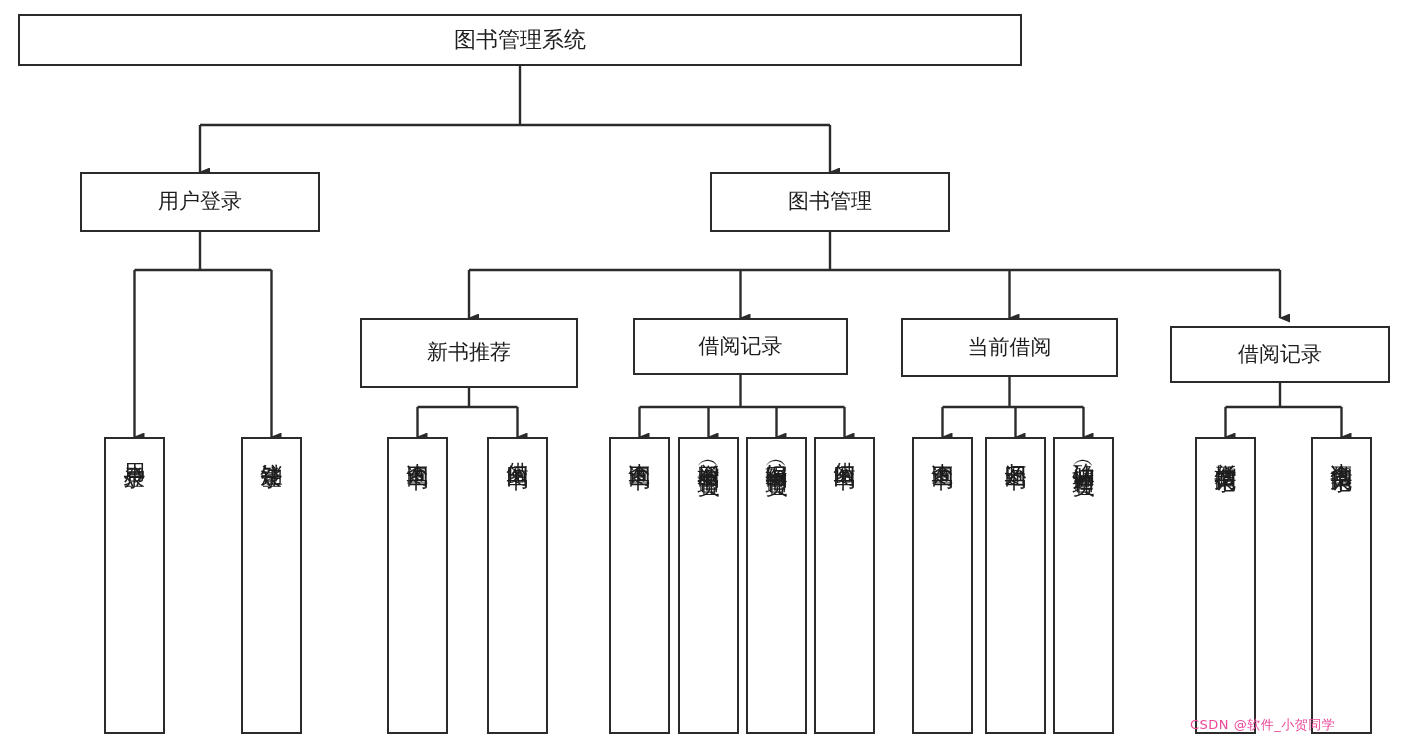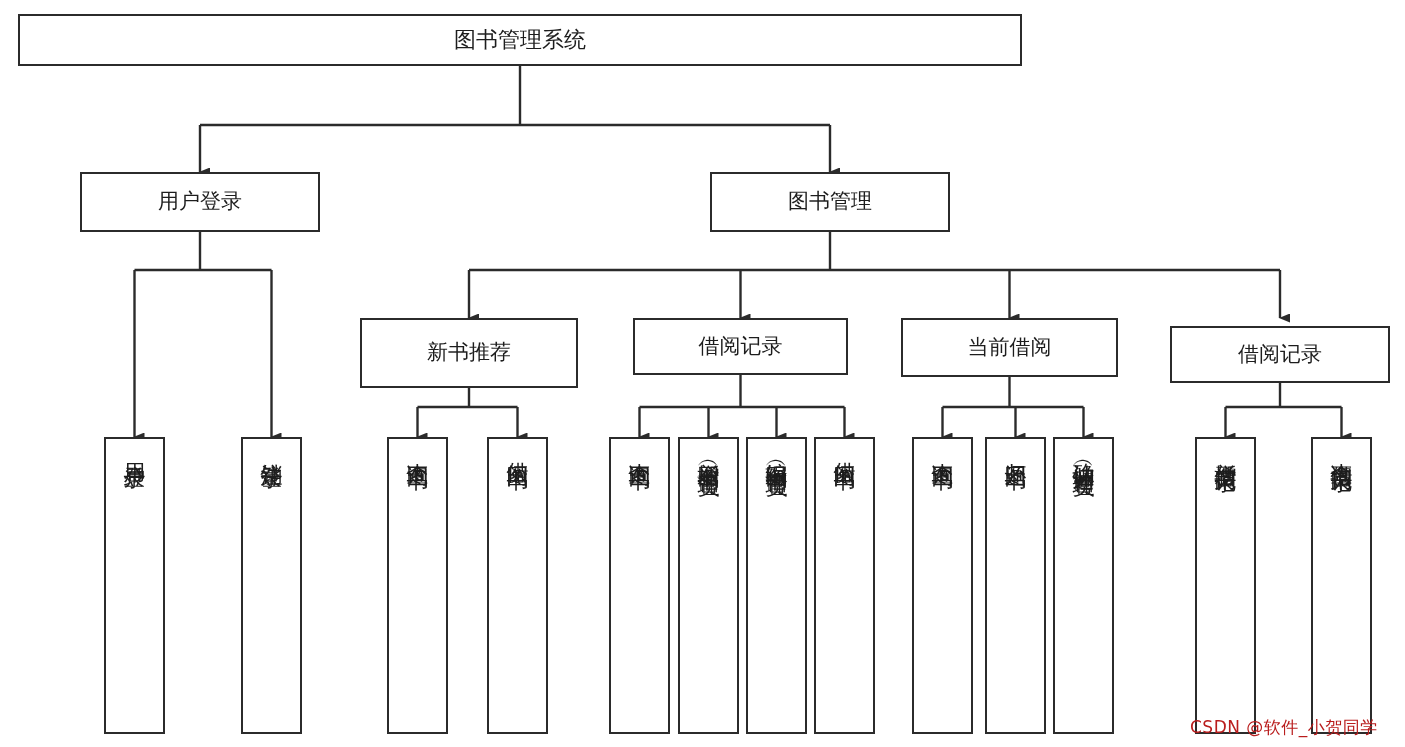--- a/index.html
+++ b/index.html
@@ -56,22 +56,22 @@
     text-orientation: upright;
     font-size: 22px;
     letter-spacing: 2px;
     line-height: 1;
   }
   .node.root .node-label { font-size: 22px; }
   .watermark {
     position: absolute;
     left: 1190px;
     top: 716px;
-    font-size: 17px;
-    color: #b91c1c;
+    font-size: 13px;
+    color: #ec4899;
     letter-spacing: 0.5px;
     white-space: nowrap;
     pointer-events: none;
   }
 </style>
 </head>
 <body>
 
 <div id="canvas">
 

